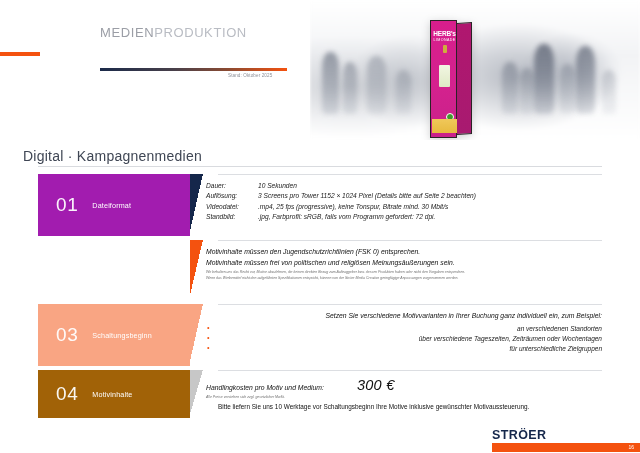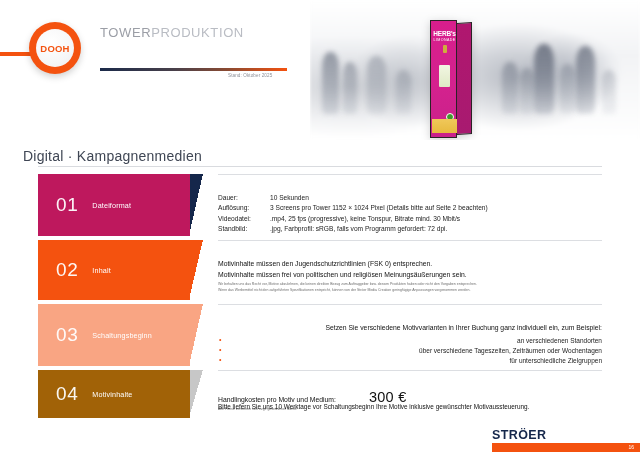--- a/index.html
+++ b/index.html
@@ -155,34 +155,35 @@
     position: absolute; left: 152px; top: 0; width: 14px; height: 100%;
   }
   .row-num {
     font-size: 19px; color: #ffffff; font-weight: normal;
     margin-left: 18px; letter-spacing: .6px; opacity: .95;
   }
   .row-label {
     font-size: 7.2px; color: #ffffff; margin-left: 14px; letter-spacing: .15px;
   }
   .row-body {
-    position: absolute; left: 180px; top: 0; right: 0; height: 100%;
-    padding-top: 19px;
+    position: absolute; left: 168px; top: 0; right: 0; height: 100%;
+    padding-top: 7px;
+    font-style: italic;
   }
   .row-sep {
     position: absolute; left: 180px; right: 0; top: 0; height: 1px; background: #dcdee2;
   }
 
   .r1 { height: 62px; }
   .r2 { height: 60px; }
   .r3 { height: 62px; text-align: right; }
   .r4 { height: 48px; }
   .row-gap { height: 4px; }
 
-  .c-navy   { background: #be185d; }
+  .c-navy   { background: #a21caf; }
   .c-orange { background: #F4520F; }
   .c-salmon { background: #F9A583; }
   .c-grey   { background: #a16207; }
 
   .notch-navy   { background: linear-gradient(to bottom right, #15274B 0%, #15274B 46%, transparent 46%); }
   .notch-orange { background: linear-gradient(to bottom right, #F4520F 0%, #F4520F 46%, transparent 46%); }
   .notch-salmon { background: linear-gradient(to bottom right, #F9A583 0%, #F9A583 46%, transparent 46%); }
   .notch-grey   { background: linear-gradient(to bottom right, #C7C7C7 0%, #C7C7C7 46%, transparent 46%); }
 
   
@@ -263,29 +264,24 @@
           <div class="bottle-neck"></div>
           <div class="bottle"></div>
           <div class="bottle-label"></div>
           <div class="tower-badge"></div>
           <div class="tower-foot"></div>
         </div>
       </div>
     </div>
 
     <div class="logo-line"></div>
-    <div class="logo-ring">
-      <div class="logo-inner">
-        <span class="logo-text">DOOH</span>
-      </div>
-    </div>
 
     <div class="title-block">
       <div class="title-sub">
-        <span>TOWER</span><b>PRODUKTION</b>
+        <span>MEDIEN</span><b>PRODUKTION</b>
       </div>
     </div>
     <div class="title-rule"></div>
     <div class="stand">Stand: Oktober 2025</div>
   </div>
 
   <div class="section-title">Digital · Kampagnenmedien</div>
   <div class="section-rule"></div>
 
   <div class="rows">
@@ -314,24 +310,20 @@
           <div class="spec-row">
             <span class="spec-k">Standbild:</span>
             <span class="spec-v">.jpg, Farbprofil: sRGB, falls vom Programm gefordert: 72 dpi.</span>
           </div>
         </div>
       </div>
     </div>
     <div class="row-gap"></div>
 
     <div class="row r2">
-      <div class="tab c-orange">
-        <span class="row-num">02</span>
-        <span class="row-label">Inhalt</span>
-      </div>
       <div class="tab-notch notch-orange"></div>
       <div class="row-sep"></div>
       <div class="row-body">
         <div class="lead">Motivinhalte müssen den Jugendschutzrichtlinien (FSK 0) entsprechen.</div>
         <div class="lead">Motivinhalte müssen frei von politischen und religiösen Meinungsäußerungen sein.</div>
         <div class="fine">Wir behalten uns das Recht vor, Motive abzulehnen, die keinen direkten Bezug zum Auftraggeber bzw. dessen Produkten haben oder nicht den Vorgaben entsprechen.</div>
         <div class="fine">Wenn das Werbemittel nicht den aufgeführten Spezifikationen entspricht, können von der Ströer Media Creation geringfügige Anpassungen vorgenommen werden.</div>
       </div>
     </div>
     <div class="row-gap"></div>

